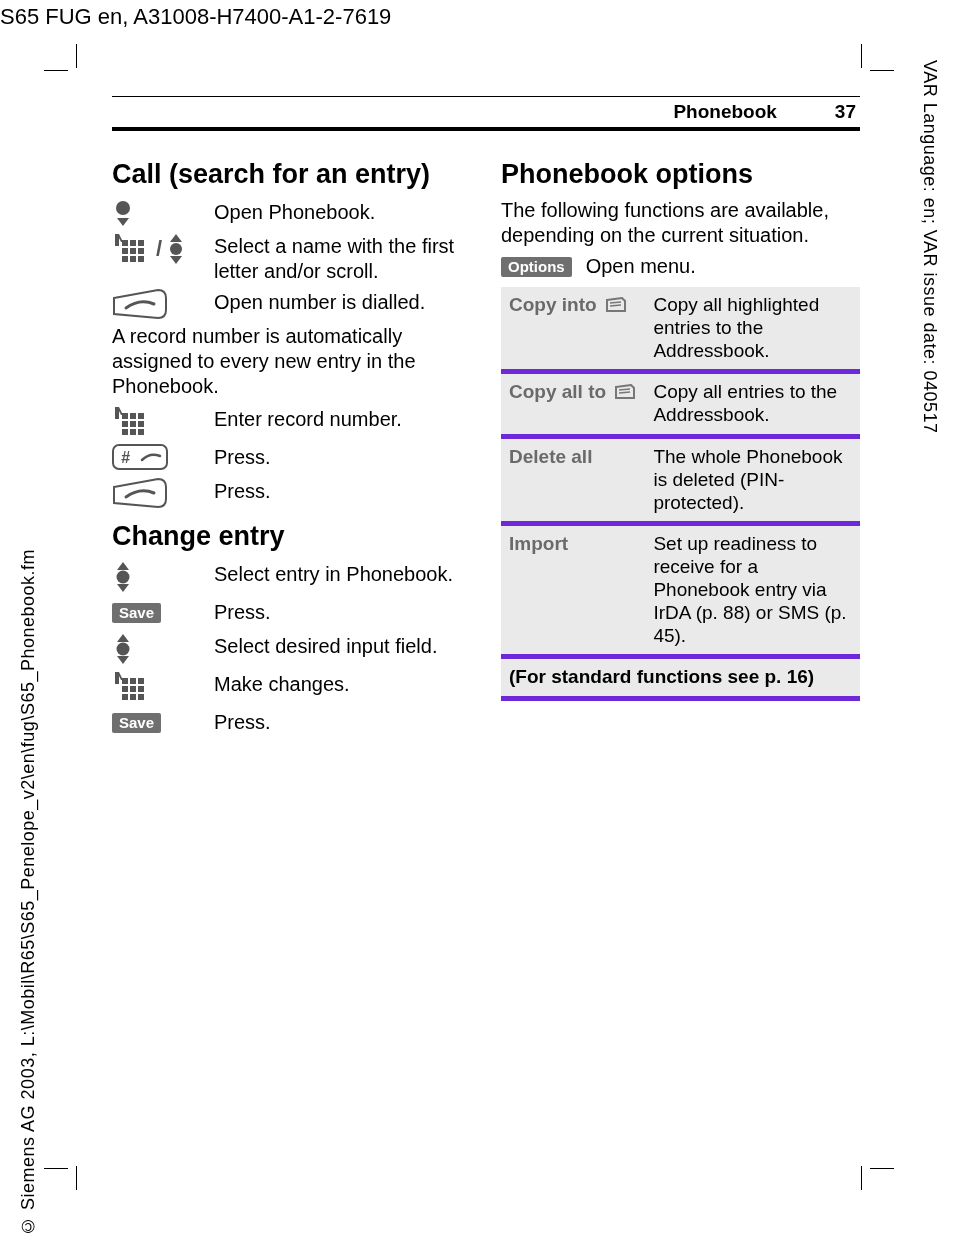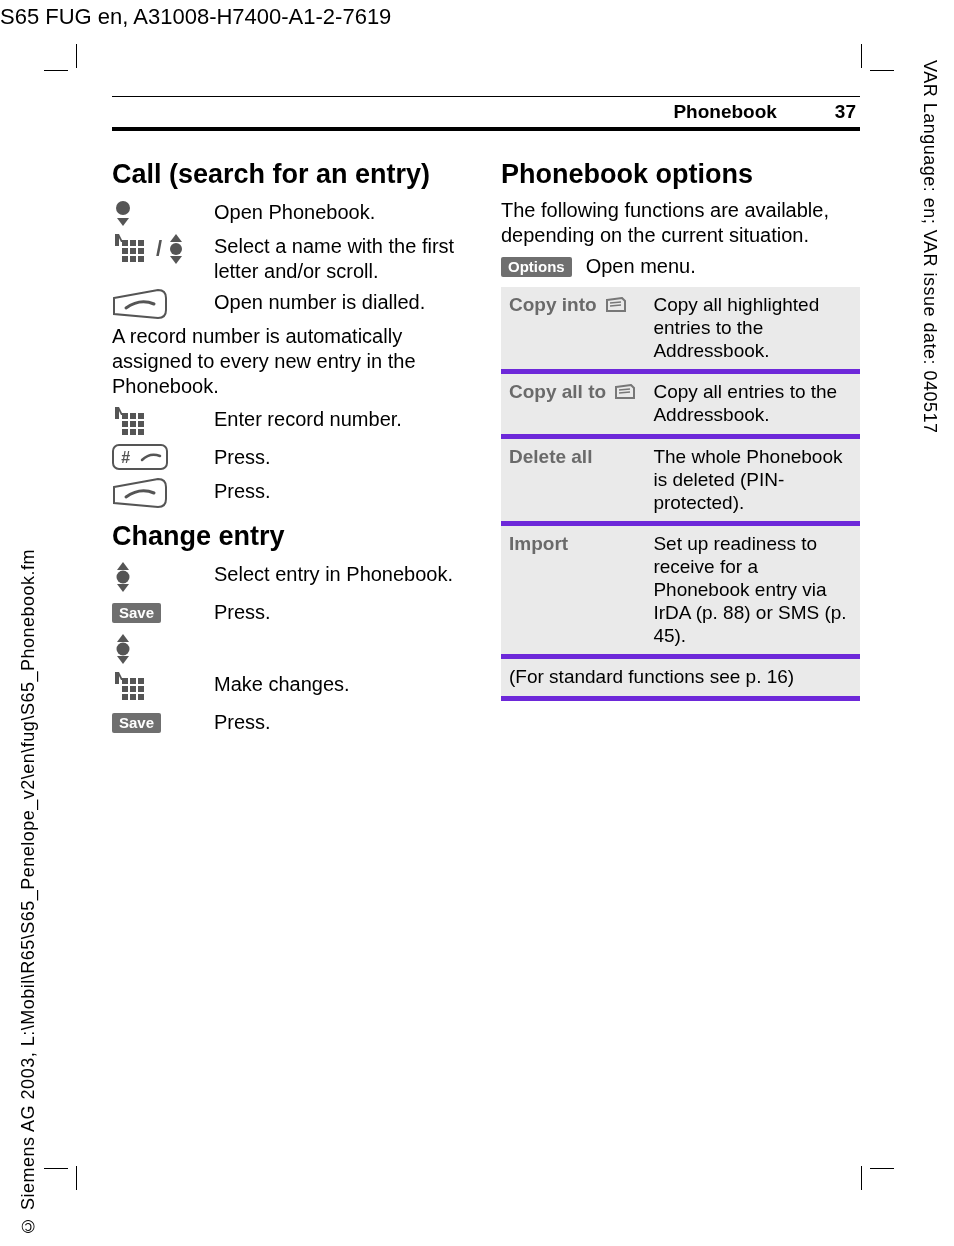--- a/index.html
+++ b/index.html
@@ -152,21 +152,21 @@
   }
   table.opts td.name {
     width: 40%;
     color: #6a6a6a;
     font-weight: bold;
     white-space: nowrap;
   }
   table.opts tr.footer td {
     background: #eaeaea;
     color: #000;
-    font-weight: normal;
+    font-weight: bold;
   }
   svg { display: block; }
   .slash {
     font-size: 22px;
     font-weight: bold;
     color: #555;
     padding: 0 2px;
   }
 </style>
 </head>
@@ -312,20 +312,21 @@
       </div>
 
       <div class="step-row">
         <div class="icon-cell">
           <svg width="22" height="34">
             <polygon points="5,10 17,10 11,2" fill="#555"></polygon>
             <circle cx="11" cy="17" r="6.5" fill="#555"></circle>
             <polygon points="5,24 17,24 11,32" fill="#555"></polygon>
           </svg>
         </div>
+        <div class="step-text">Select desired input field.</div>
       </div>
 
       <div class="step-row">
         <div class="icon-cell">
           <svg width="40" height="34">
             <g fill="#555">
               <rect x="10" y="8" width="6" height="6"></rect>
                 <rect x="18" y="8" width="6" height="6"></rect>
                 <rect x="26" y="8" width="6" height="6"></rect>
               <rect x="10" y="16" width="6" height="6"></rect>

